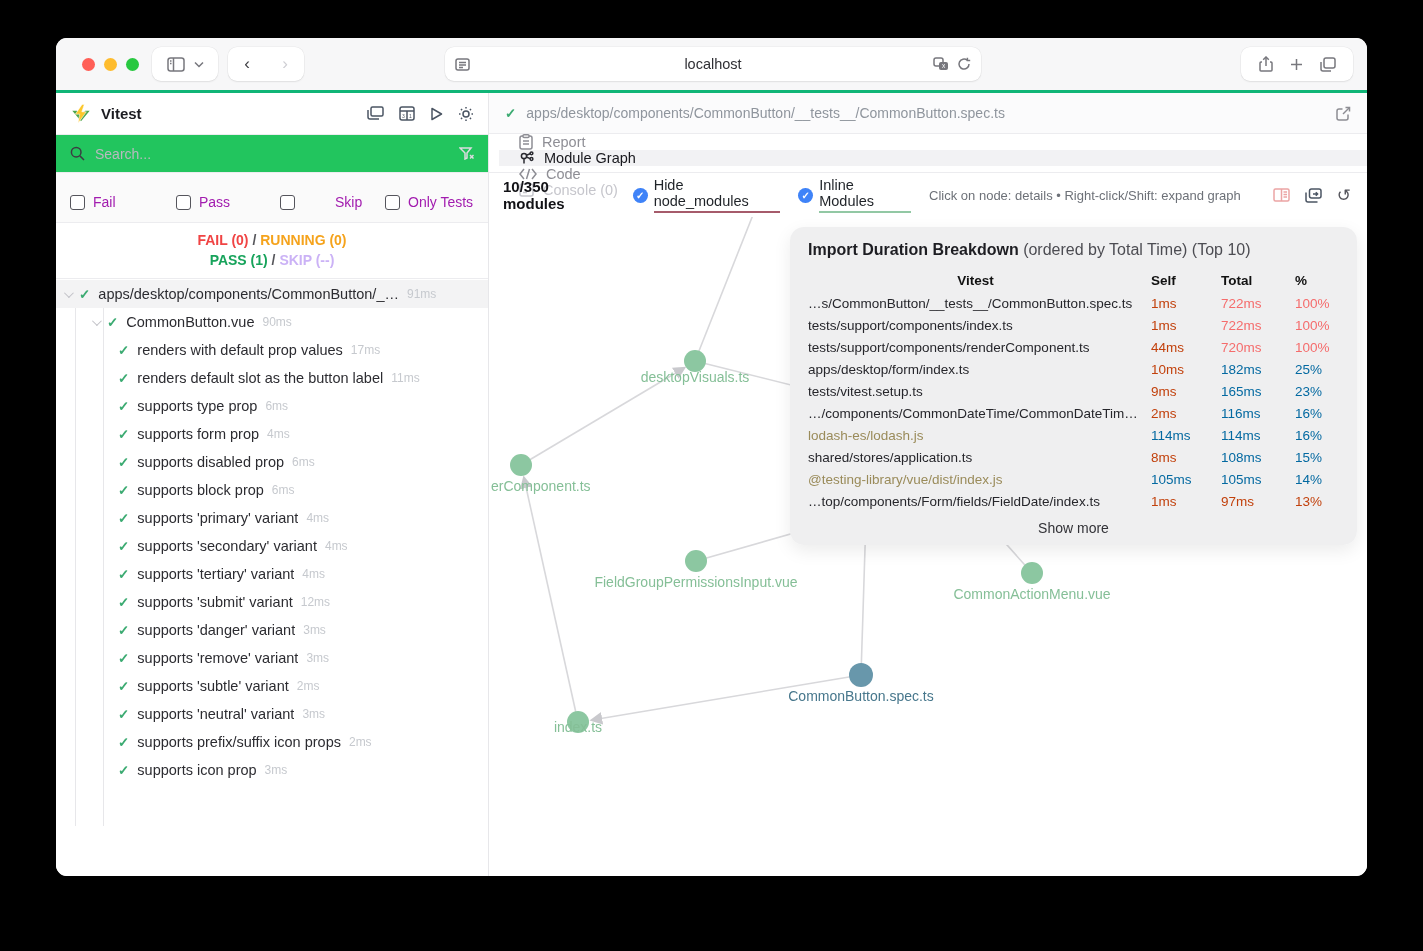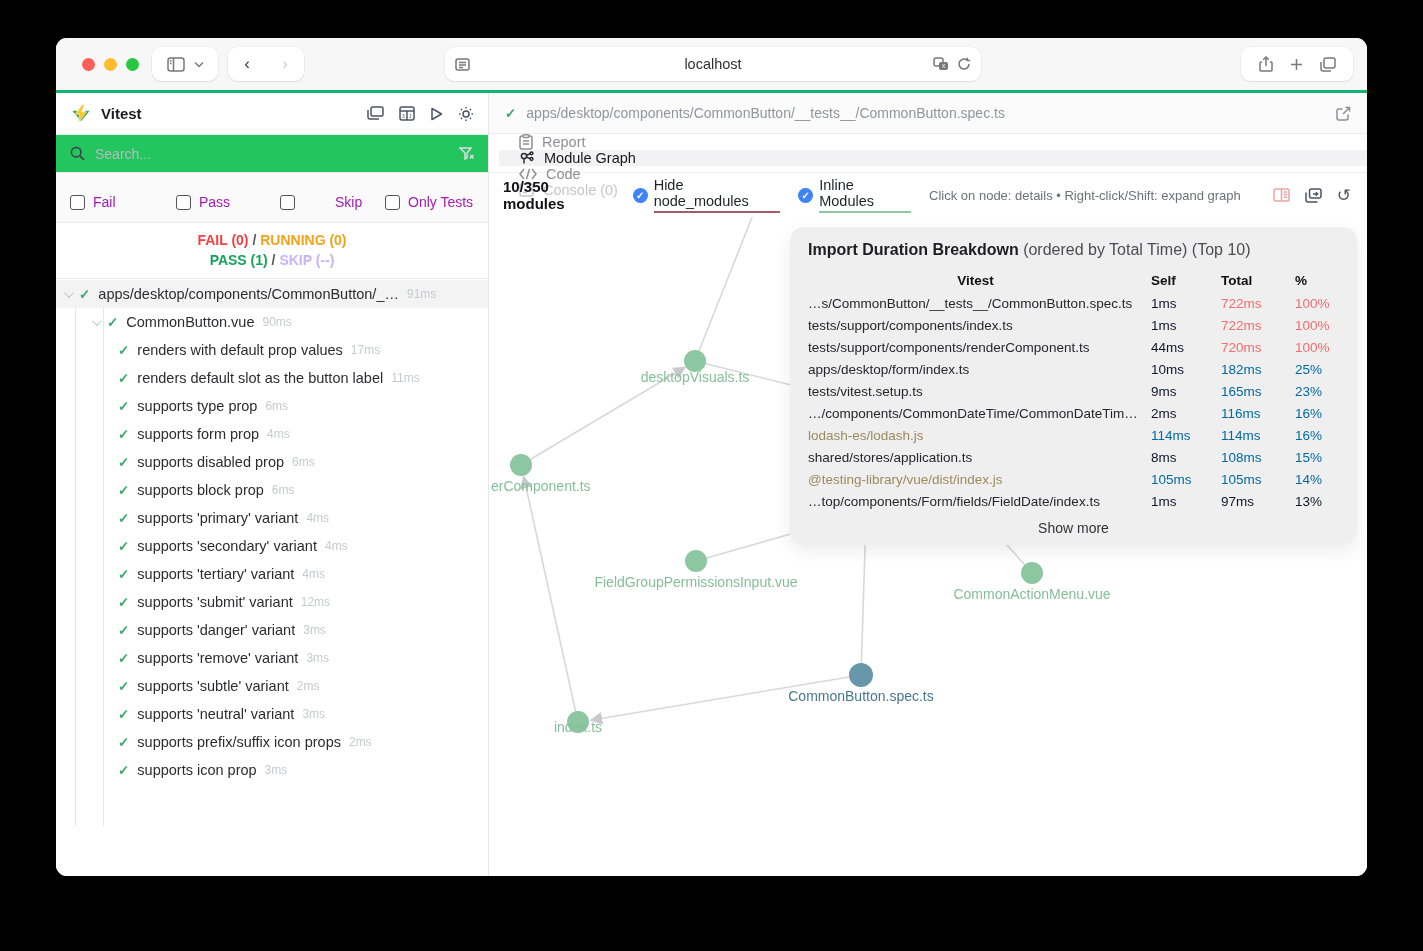--- a/index.html
+++ b/index.html
@@ -88,21 +88,21 @@
   
   .breakdown { position:absolute; left:301px; top:10px; width:567px; height:318px; background:rgba(239,239,240,.98); border-radius:14px; box-shadow:0 6px 18px rgba(0,0,0,.08); padding:14px 18px 10px; z-index:5; }
   .bd-title { font-size:16px; color:#4c4c52; margin-bottom:9px; }
   .bd-title b { color:#1d1d22; font-weight:700; }
   .bd-grid { display:grid; grid-template-columns:1fr 62px 66px 44px; column-gap:8px; align-items:center; }
   .bd-head { font-size:13.5px; font-weight:700; color:#111; height:24px; }
   .bd-head .mh { text-align:center; }
   .bd-row { height:22px; font-size:13.5px; color:#26262b; }
   .bd-row .mod { overflow:hidden; white-space:nowrap; text-overflow:ellipsis; }
   .mod.dep { color:#9a8b5a; }
-  .c-red { color:#f56c6c; } .c-orange { color:#0369a1; } .c-normal { color:#0f172a; }
+  .c-red { color:#f56c6c; } .c-orange { color:#0369a1; } .c-normal { color:#c2410c; }
   .show-more { text-align:center; font-size:14px; color:#323237; margin-top:8px; }
 
   svg.small { flex:0 0 auto; }
 </style>
 </head>
 <body>
 
 <div class="window">
 
   <div class="chrome">

